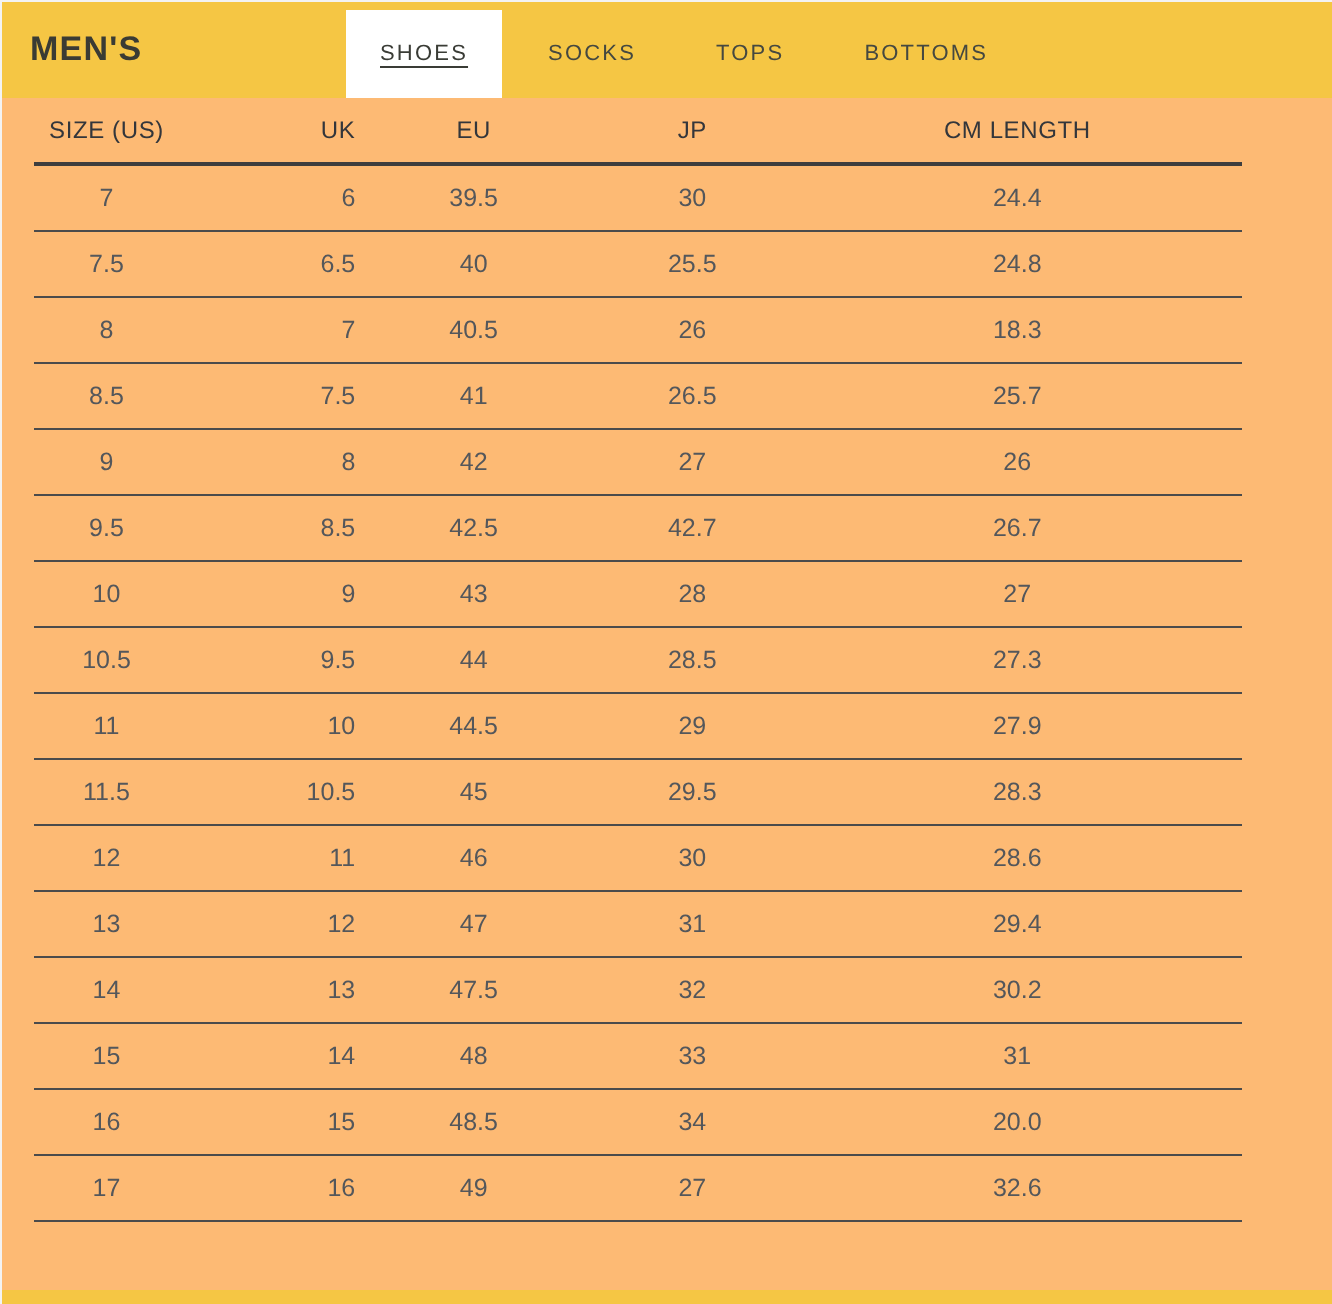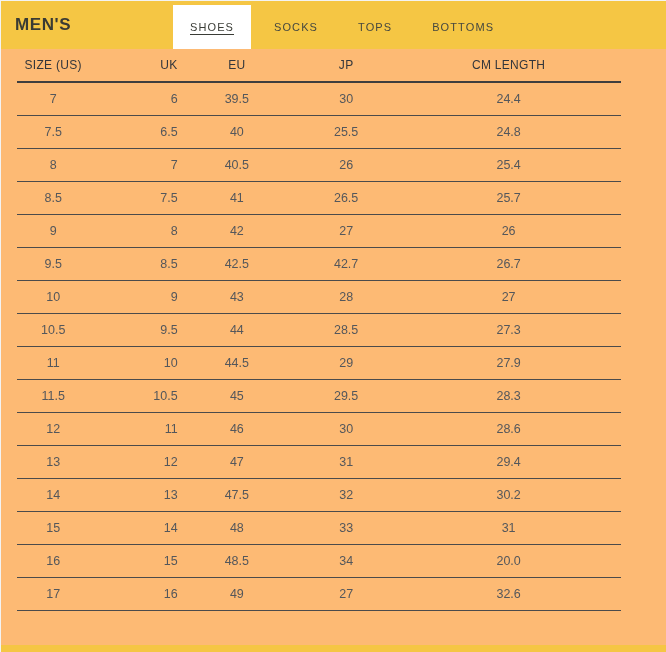--- a/index.html
+++ b/index.html
@@ -171,21 +171,21 @@
             <td>6.5</td>
             <td>40</td>
             <td>25.5</td>
             <td>24.8</td>
           </tr>
           <tr>
             <td>8</td>
             <td>7</td>
             <td>40.5</td>
             <td>26</td>
-            <td>25.4</td>
+            <td>18.3</td>
           </tr>
           <tr>
             <td>8.5</td>
             <td>7.5</td>
             <td>41</td>
             <td>26.5</td>
             <td>25.7</td>
           </tr>
           <tr>
             <td>9</td>

